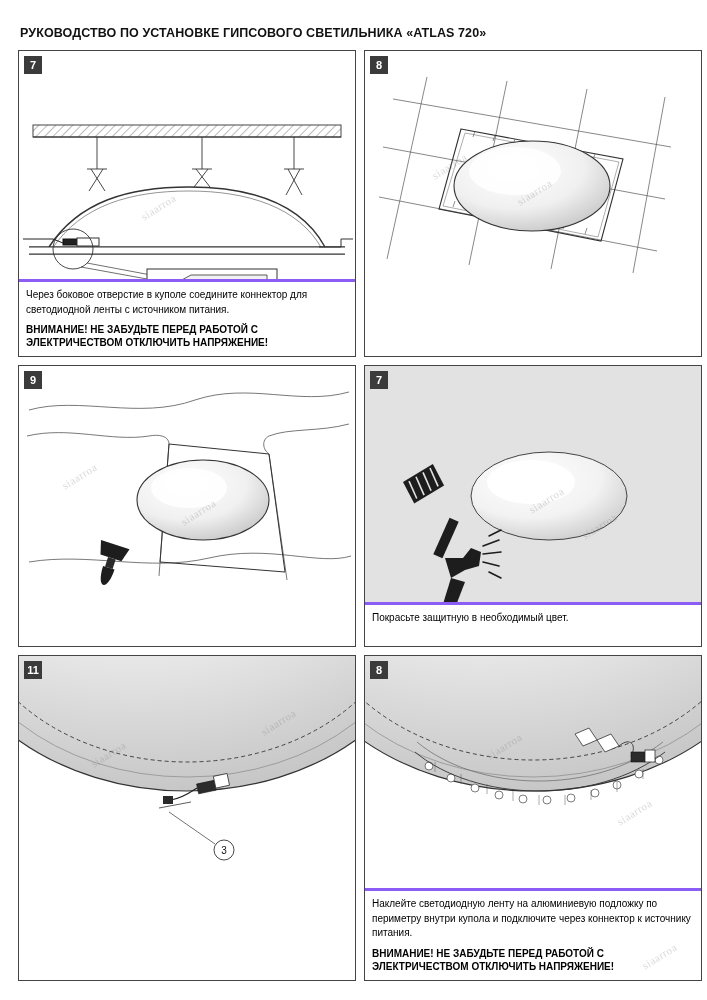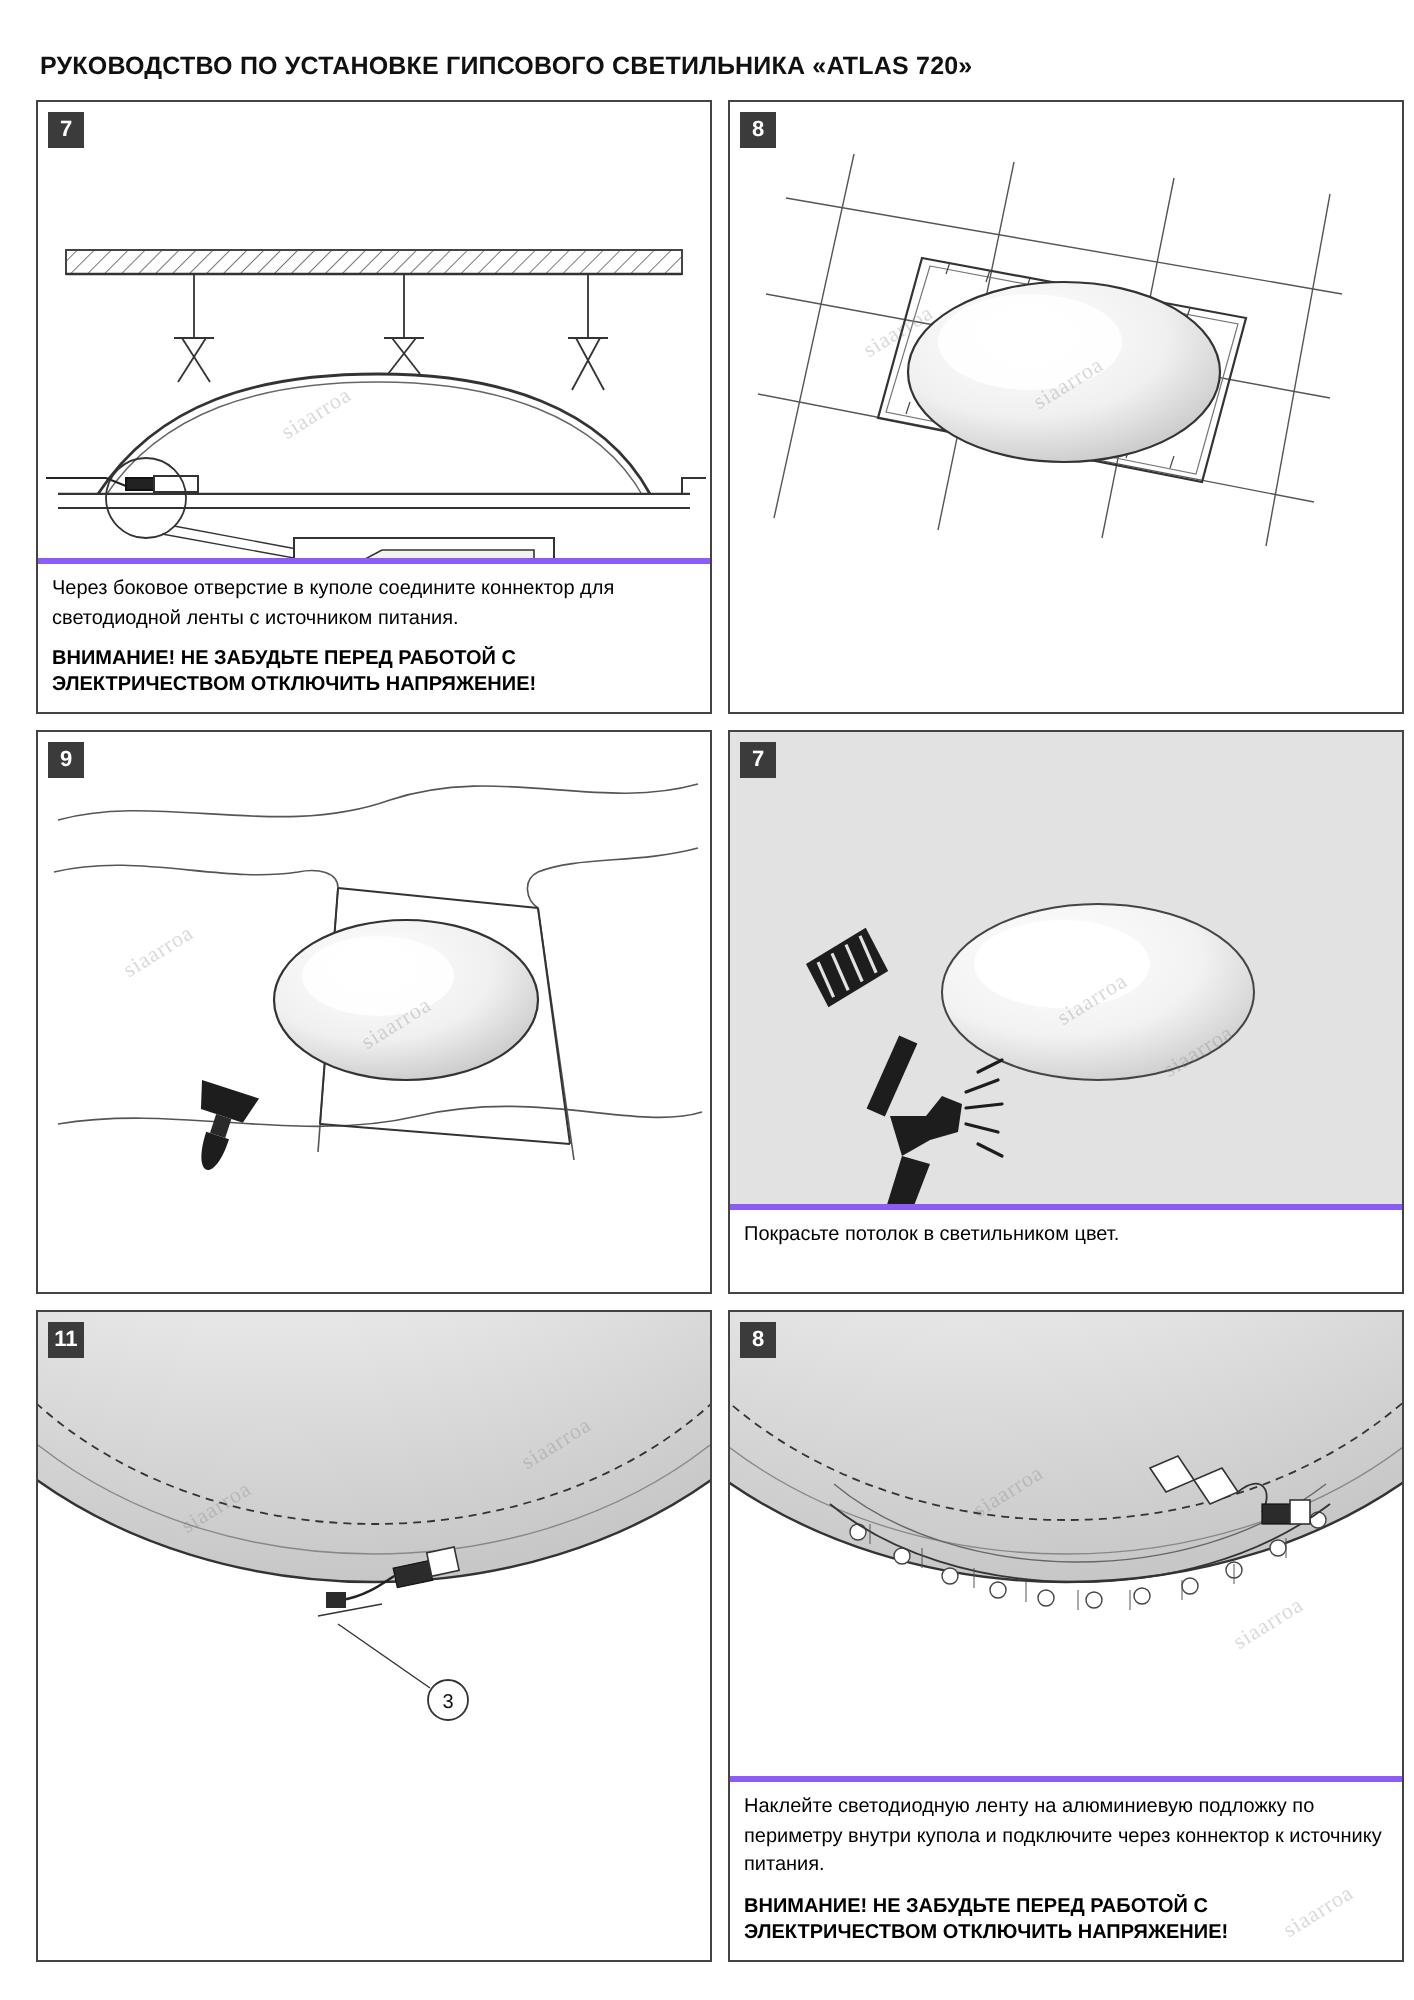--- a/index.html
+++ b/index.html
@@ -300,21 +300,21 @@
               <line x1="62" y1="36" x2="80" y2="34"></line>
               <line x1="62" y1="44" x2="78" y2="48"></line>
               <line x1="68" y1="18" x2="80" y2="12"></line>
               <line x1="68" y1="54" x2="80" y2="60"></line>
             </g>
           </g>
         </svg>
         <div class="wm" style="left:162px; top:128px;">siaarroa</div>
       </div>
       <div class="caption cap-h-2">
-        <span>Покрасьте потолок в светильником цвет.</span>
+        <span>Покрасьте защитную в необходимый цвет.</span>
         <span class="warn"></span>
       </div>
     </div>
 
     <div class="panel">
       <div class="badge">11</div>
       <div class="panel-fig fig-h-243">
         <svg width="336" height="232" viewBox="0 0 336 232">
           <defs>
             <radialGradient id="g11in" cx="40%" cy="10%" r="90%">

